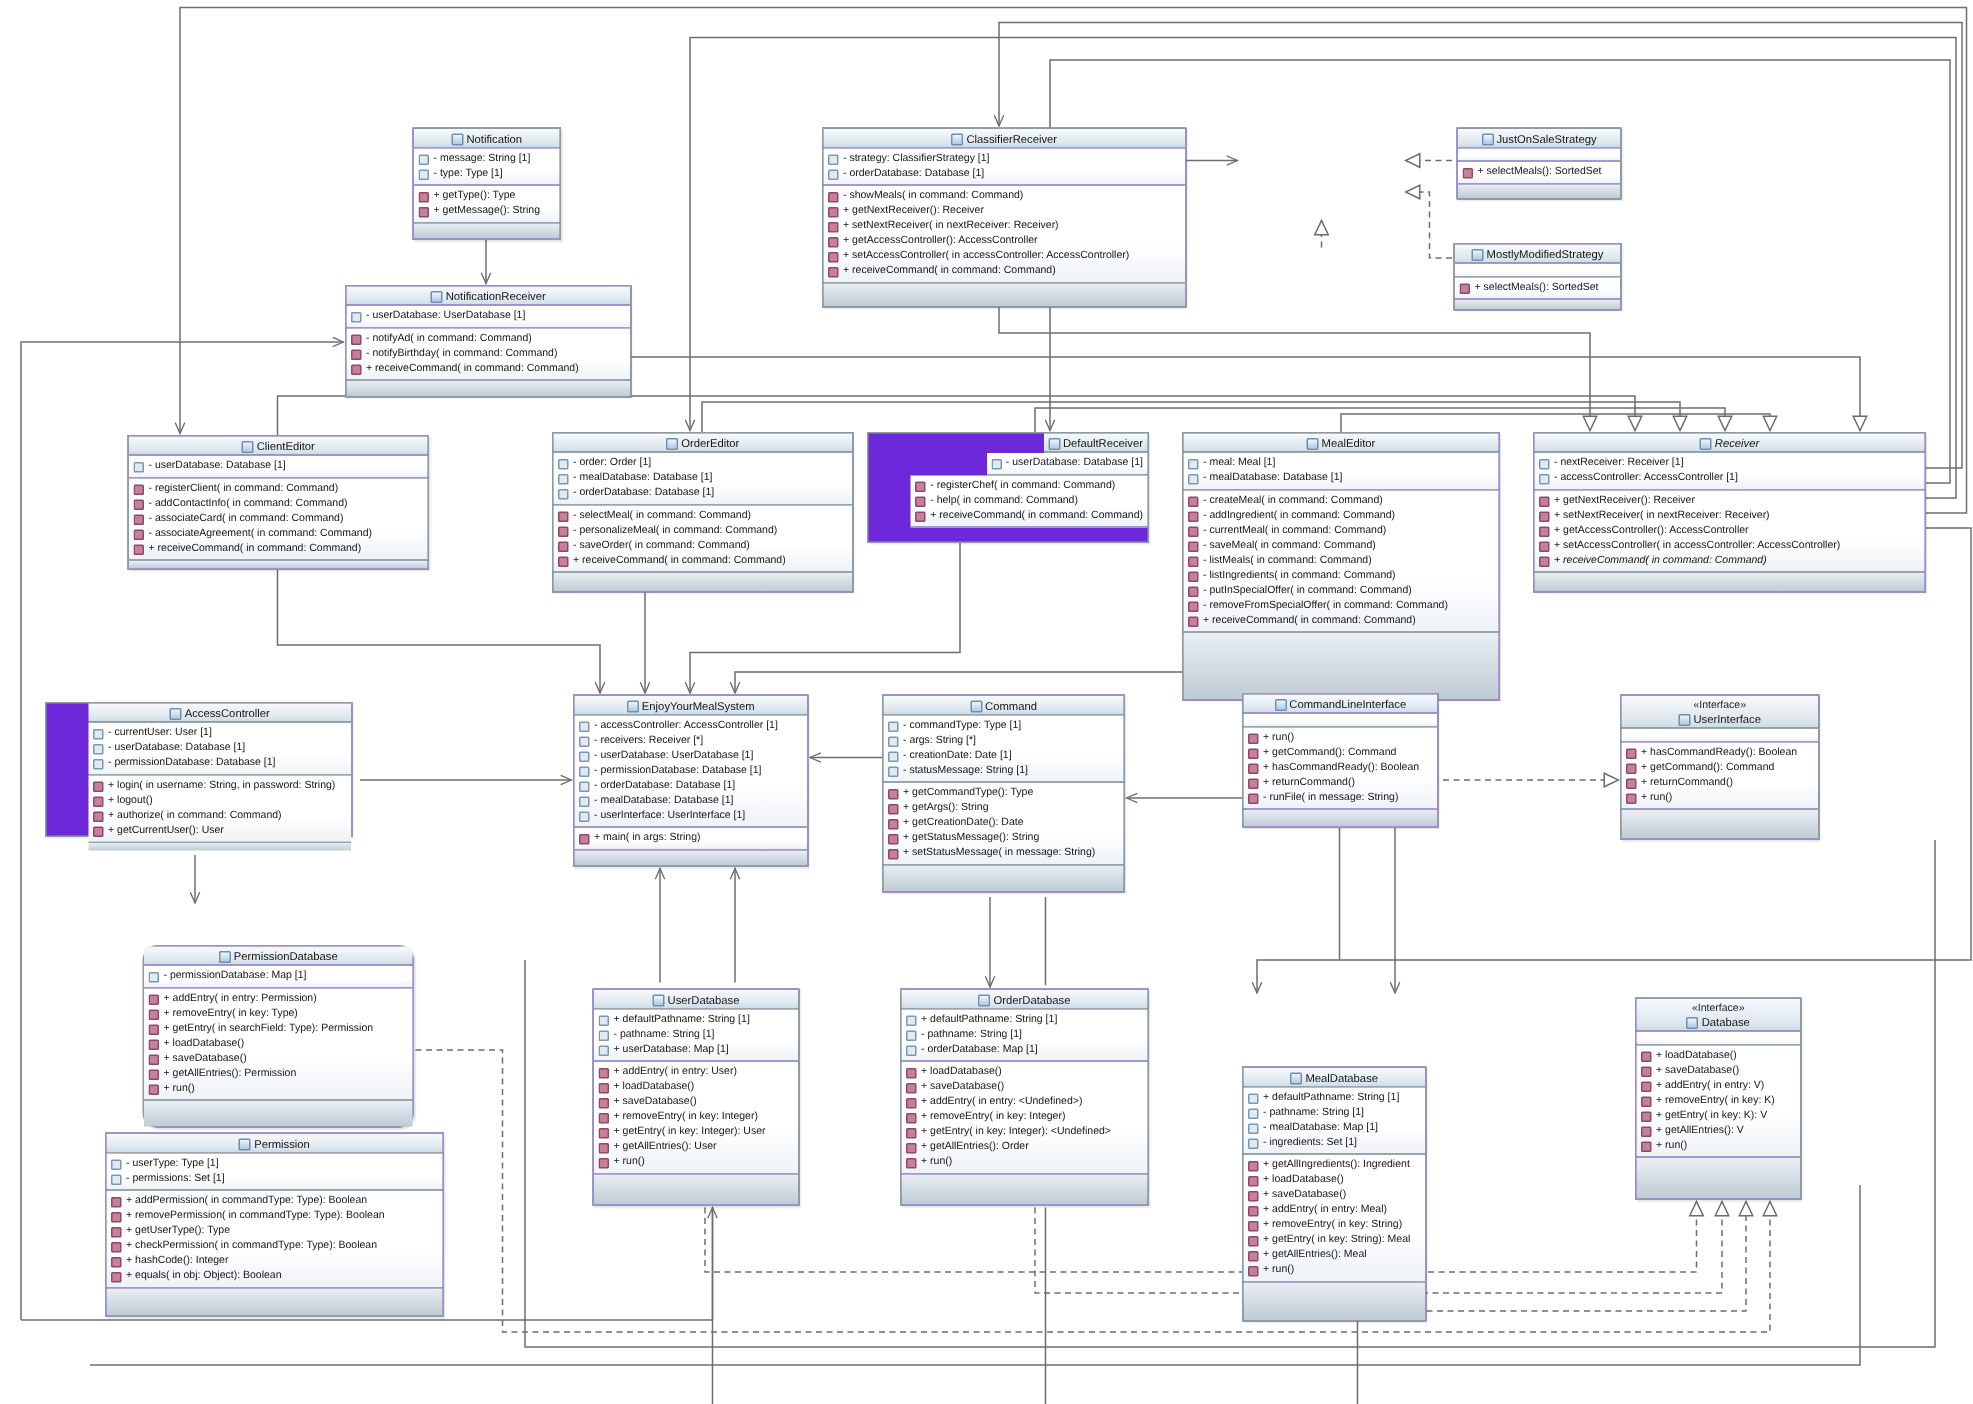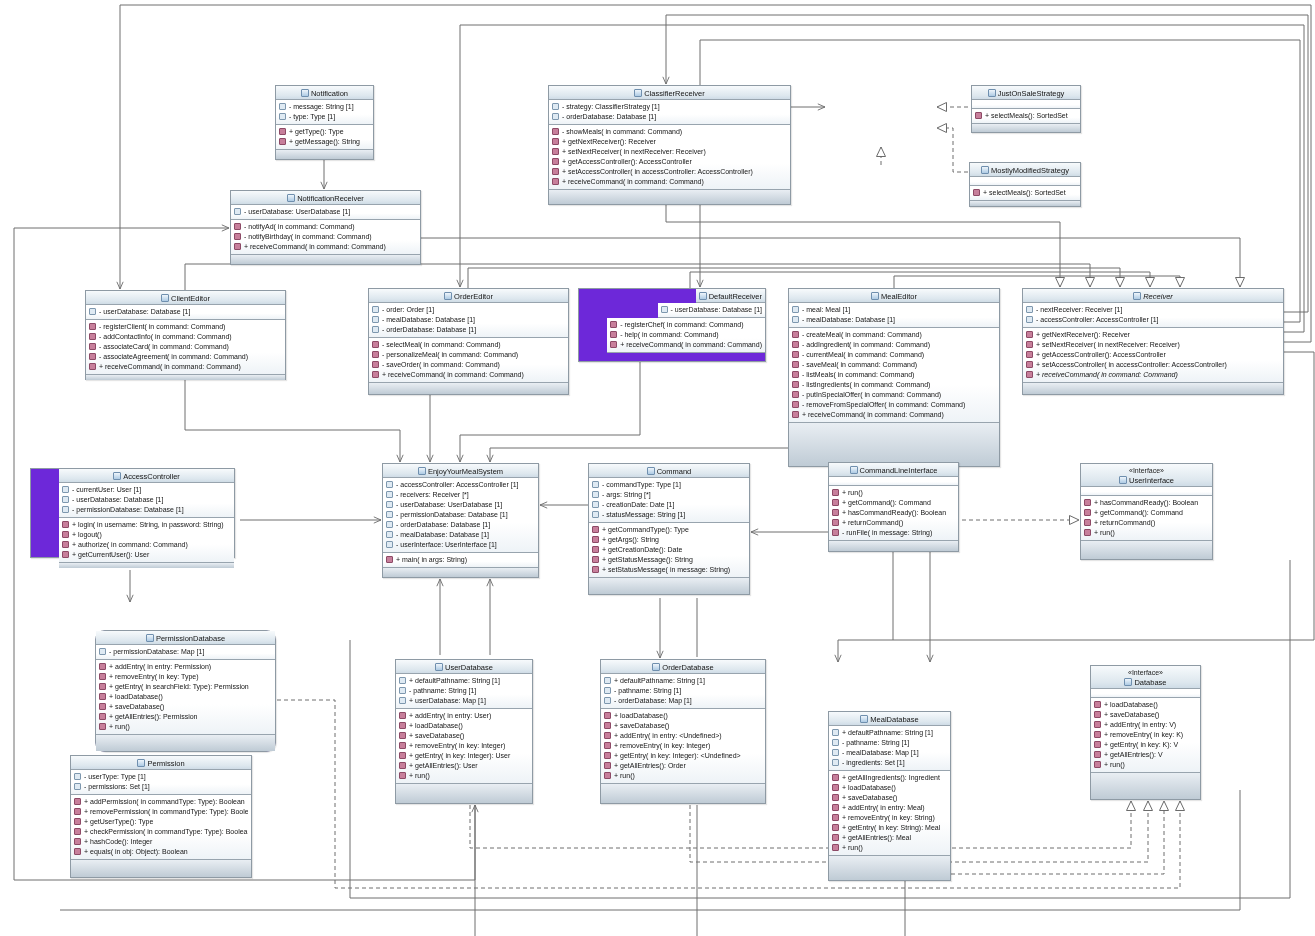--- a/index.html
+++ b/index.html
@@ -659,21 +659,21 @@
           <span class="mi op"></span>
           <span>+ getAllEntries(): Permission</span>
         </div>
         <div class="mrow">
           <span class="mi op"></span>
           <span>+ run()</span>
         </div>
       </div>
       <div class="uml-foot"></div>
     </div>
-    <div class="uml-box" style="left: 70px; top: 755px; width: 182px; height: 123px; justify-content: center;">
+    <div class="uml-box" style="left: 70px; top: 755px; width: 226px; height: 123px; justify-content: center;">
       <div class="uml-header">
         <div><span class="uml-title">
             <span class="ci"></span>
             <span>Permission</span>
           </span></div>
       </div>
       <div class="uml-sec">
         <div class="mrow">
           <span class="mi attr"></span>
           <span>- userType: Type [1]</span>

